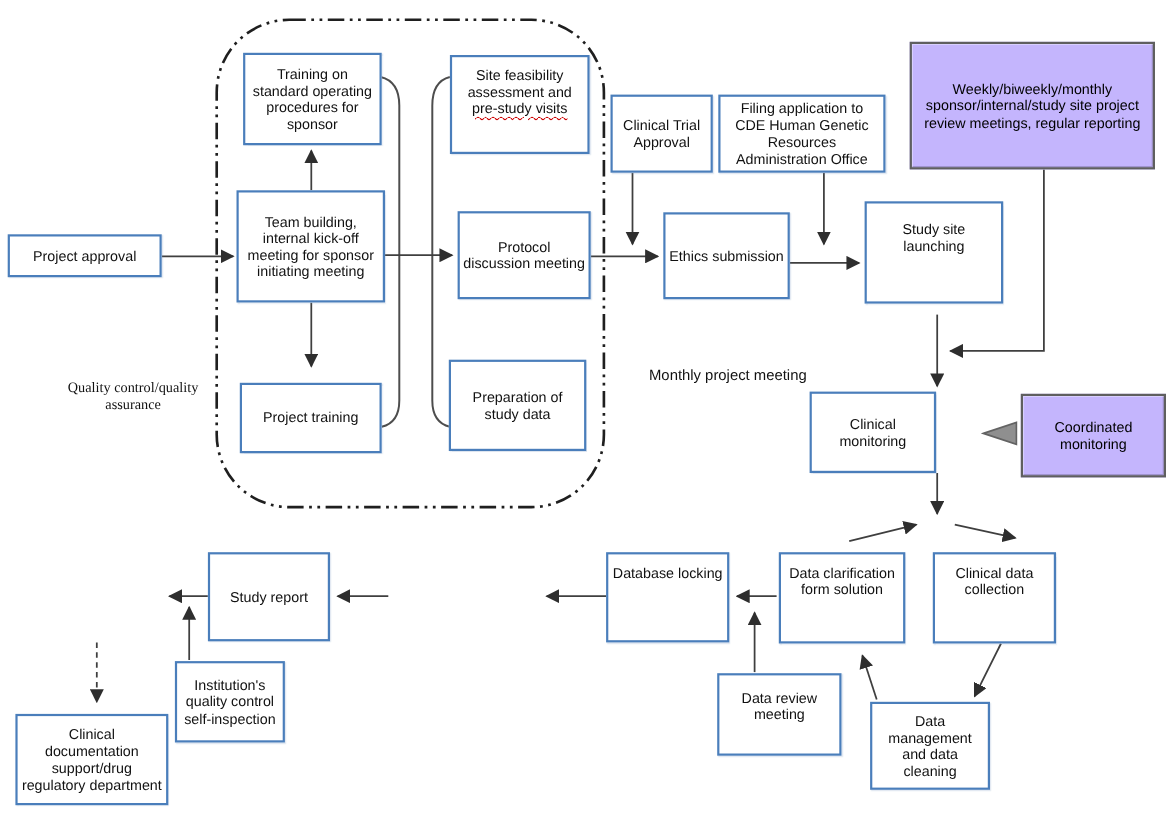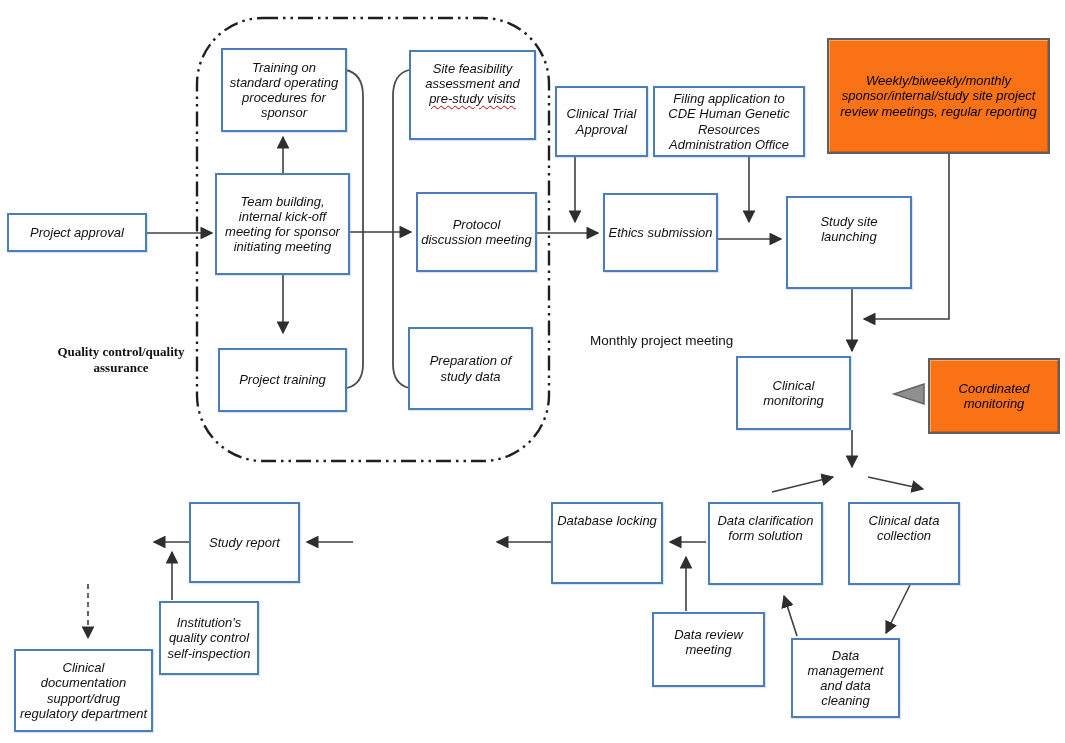--- a/index.html
+++ b/index.html
@@ -7,31 +7,30 @@
     position:relative;width:1065px;height:743px;background:#ffffff;
     font-family:"Liberation Sans", sans-serif;color:#111;overflow:hidden;
   }
   .lines{position:absolute;left:0;top:0;z-index:1;}
   .box{
     position:absolute;box-sizing:border-box;z-index:2;
     border:2px solid #4a7ebb;background:#ffffff;
     display:flex;align-items:center;justify-content:center;
     text-align:center;font-size:13px;line-height:1.16;padding:2px 3px;
     box-shadow:1px 1px 1px rgba(120,150,190,0.25);
-    font-style:italic;
   }
   .box.vtop{align-items:flex-start;padding-top:9px;}
   .box.gray{
-    background:#f97316;border:2px solid #5f5f5f;color:#000;
+    background:#c4b5fd;border:2px solid #5f5f5f;color:#000;
     box-shadow:inset 1px 1px 0 rgba(255,255,255,0.35), inset -1px -1px 0 rgba(0,0,0,0.18);
     padding:2px 8px;
   }
   .serif-label{
     position:absolute;z-index:2;font-family:"Liberation Serif", serif;
-    font-weight:bold;font-size:13px;line-height:1.25;text-align:center;
+    font-weight:normal;font-size:13px;line-height:1.25;text-align:center;
   }
   .floating-label{position:absolute;z-index:2;font-size:13.5px;}
   .squiggle{
     text-decoration:underline;text-decoration-style:wavy;
     text-decoration-color:#cc0000;text-decoration-thickness:1px;
     text-underline-offset:2px;
   }
   .tmf{font-family:"Liberation Serif", serif;font-size:10.5px;letter-spacing:0.4px;}
 </style>
 </head>
@@ -118,21 +117,21 @@
   </div>
 
   <div class="box" style="left:653px;top:86px;width:152px;height:71px">
     <span>Filing application to CDE Human Genetic Resources Administration Office</span>
   </div>
 
   <div class="box" style="left:603px;top:193px;width:115px;height:79px">
     <span>Ethics submission</span>
   </div>
 
-  <div class="box vtop" style="left:786px;top:196px;width:126px;height:93px;padding-top:16px">
+  <div class="box vtop" style="left:786px;top:183px;width:126px;height:93px;padding-top:16px">
     <span>Study site launching</span>
   </div>
 
   <div class="box gray" style="left:827px;top:38px;width:223px;height:116px">
     <span>Weekly/biweekly/monthly sponsor/internal/study site project review meetings, regular reporting</span>
   </div>
 
   <div class="box" style="left:736px;top:356px;width:115px;height:74px">
     <span>Clinical monitoring</span>
   </div>

